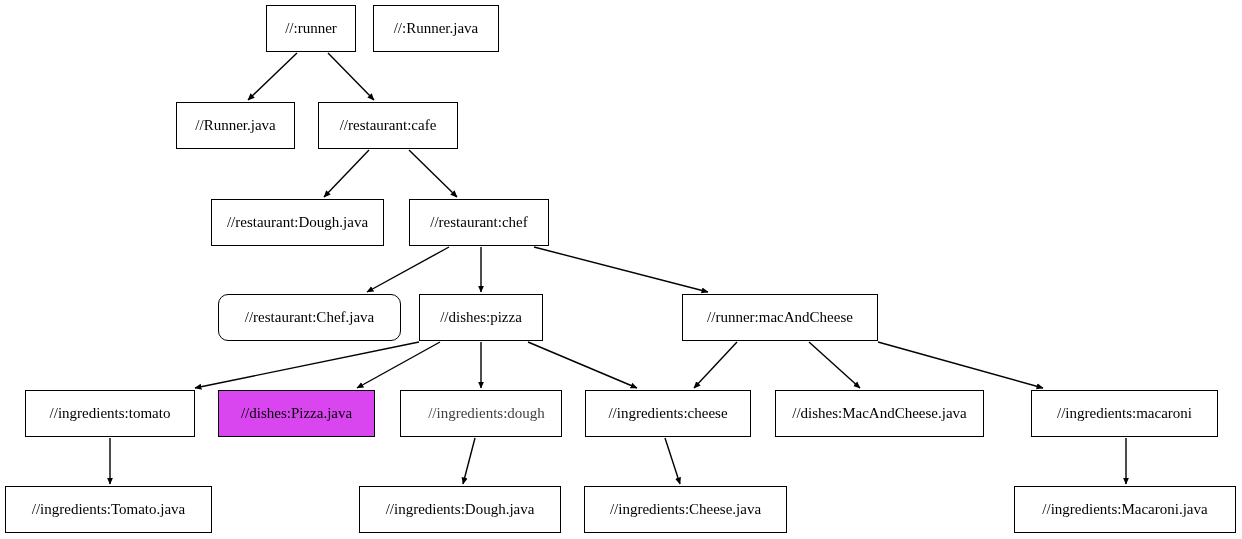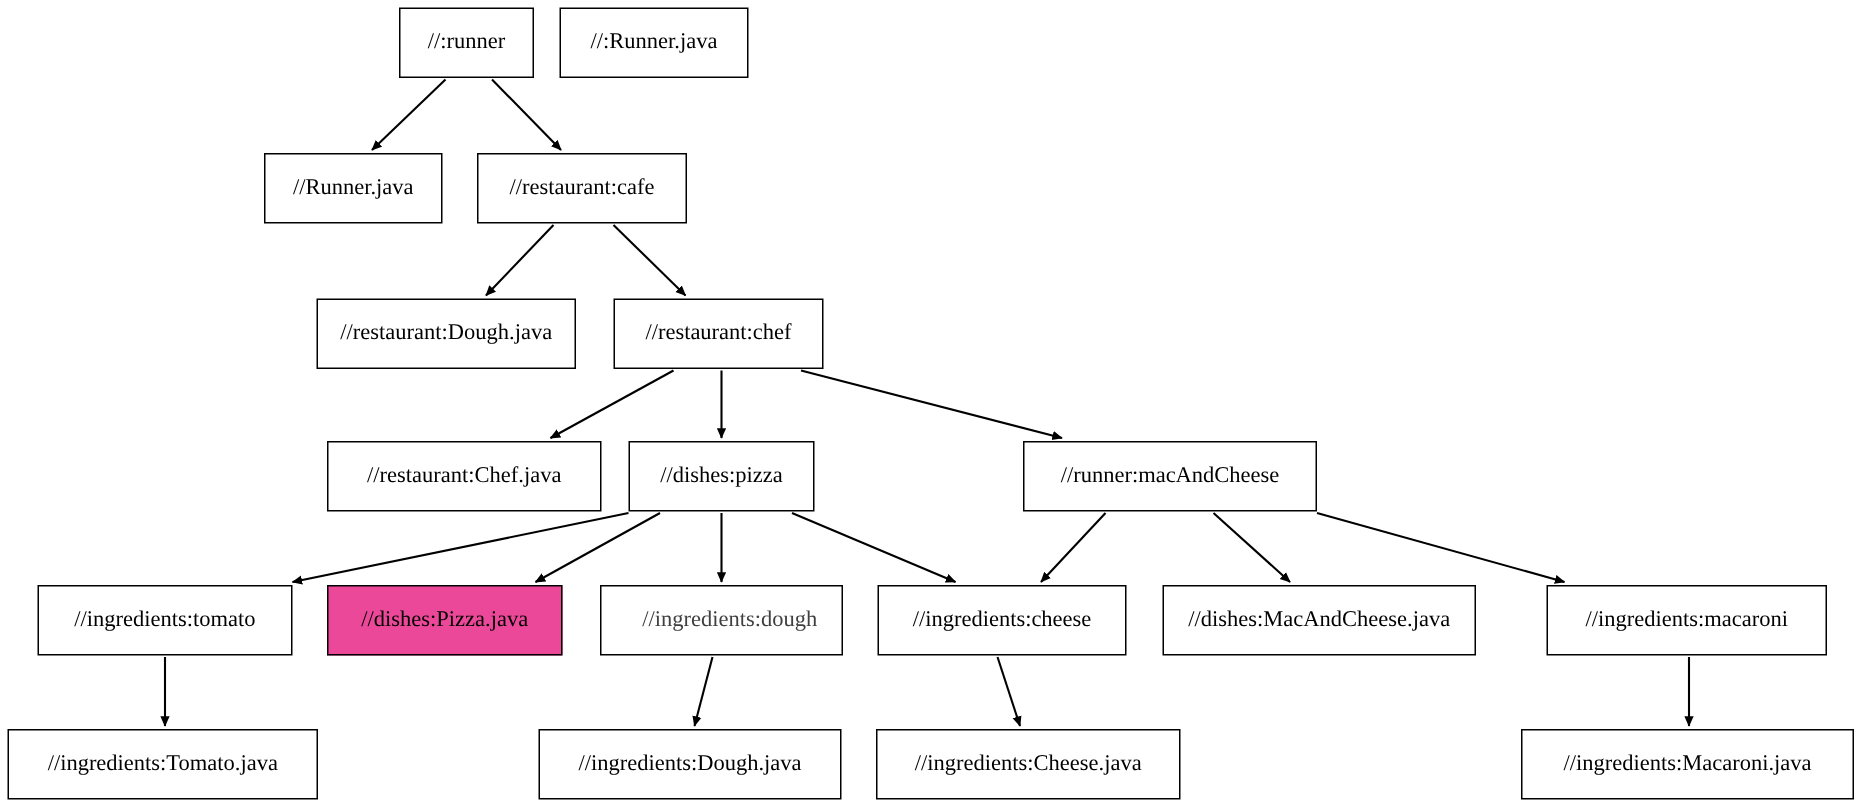--- a/index.html
+++ b/index.html
@@ -83,33 +83,33 @@
       </div>
       <div class="node" style="left: 318px; top: 102px; width: 140px; height: 47px; background: rgb(255, 255, 255); border-color: rgb(0, 0, 0);">
         <span class="node-label" style="color: rgb(0, 0, 0);">//restaurant:cafe</span>
       </div>
       <div class="node" style="left: 211px; top: 199px; width: 173px; height: 47px; background: rgb(255, 255, 255); border-color: rgb(0, 0, 0);">
         <span class="node-label" style="color: rgb(0, 0, 0);">//restaurant:Dough.java</span>
       </div>
       <div class="node" style="left: 409px; top: 199px; width: 140px; height: 47px; background: rgb(255, 255, 255); border-color: rgb(0, 0, 0);">
         <span class="node-label" style="color: rgb(0, 0, 0);">//restaurant:chef</span>
       </div>
-      <div class="node" style="left: 218px; top: 294px; width: 183px; height: 47px; background: rgb(255, 255, 255); border-color: rgb(0, 0, 0);">
+      <div class="node" style="left: 218px; top: 294px; width: 183px; height: 47px; background: rgb(255, 255, 255); border-color: rgb(0, 0, 0); border-radius: 10px;">
         <span class="node-label" style="color: rgb(0, 0, 0);">//restaurant:Chef.java</span>
       </div>
       <div class="node" style="left: 419px; top: 294px; width: 124px; height: 47px; background: rgb(255, 255, 255); border-color: rgb(0, 0, 0);">
         <span class="node-label" style="color: rgb(0, 0, 0);">//dishes:pizza</span>
       </div>
       <div class="node" style="left: 682px; top: 294px; width: 196px; height: 47px; background: rgb(255, 255, 255); border-color: rgb(0, 0, 0);">
         <span class="node-label" style="color: rgb(0, 0, 0);">//runner:macAndCheese</span>
       </div>
       <div class="node" style="left: 25px; top: 390px; width: 170px; height: 47px; background: rgb(255, 255, 255); border-color: rgb(0, 0, 0);">
         <span class="node-label" style="color: rgb(0, 0, 0);">//ingredients:tomato</span>
       </div>
-      <div class="node" style="left: 218px; top: 390px; width: 157px; height: 47px; background: #ec4899; border-color: rgb(0, 0, 0);">
+      <div class="node" style="left: 218px; top: 390px; width: 157px; height: 47px; background: #d946ef; border-color: rgb(0, 0, 0);">
         <span class="node-label" style="color: rgb(0, 0, 0);">//dishes:Pizza.java</span>
       </div>
       <div class="node" style="left: 400px; top: 390px; width: 162px; height: 47px; background: rgb(255, 255, 255); border-color: rgb(0, 0, 0);">
         <span class="node-label" style="color: #404040; margin-left: 11px;">//ingredients:dough</span>
       </div>
       <div class="node" style="left: 585px; top: 390px; width: 166px; height: 47px; background: rgb(255, 255, 255); border-color: rgb(0, 0, 0);">
         <span class="node-label" style="color: rgb(0, 0, 0);">//ingredients:cheese</span>
       </div>
       <div class="node" style="left: 775px; top: 390px; width: 209px; height: 47px; background: rgb(255, 255, 255); border-color: rgb(0, 0, 0);">
         <span class="node-label" style="color: rgb(0, 0, 0);">//dishes:MacAndCheese.java</span>

